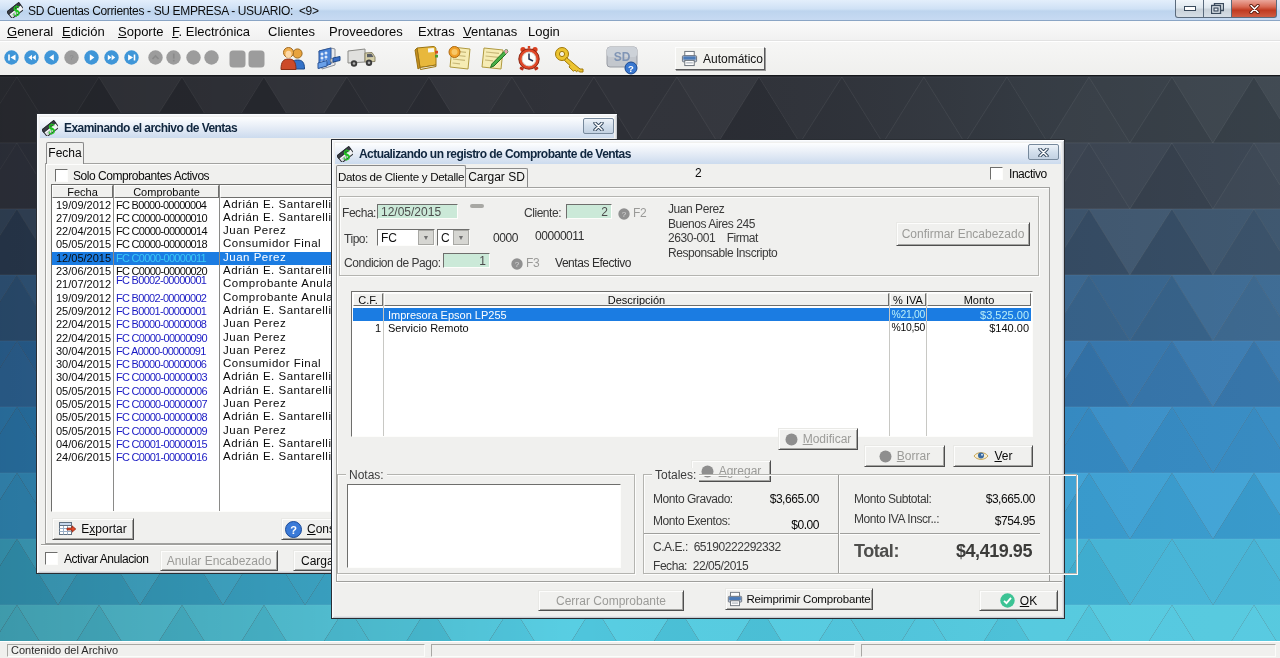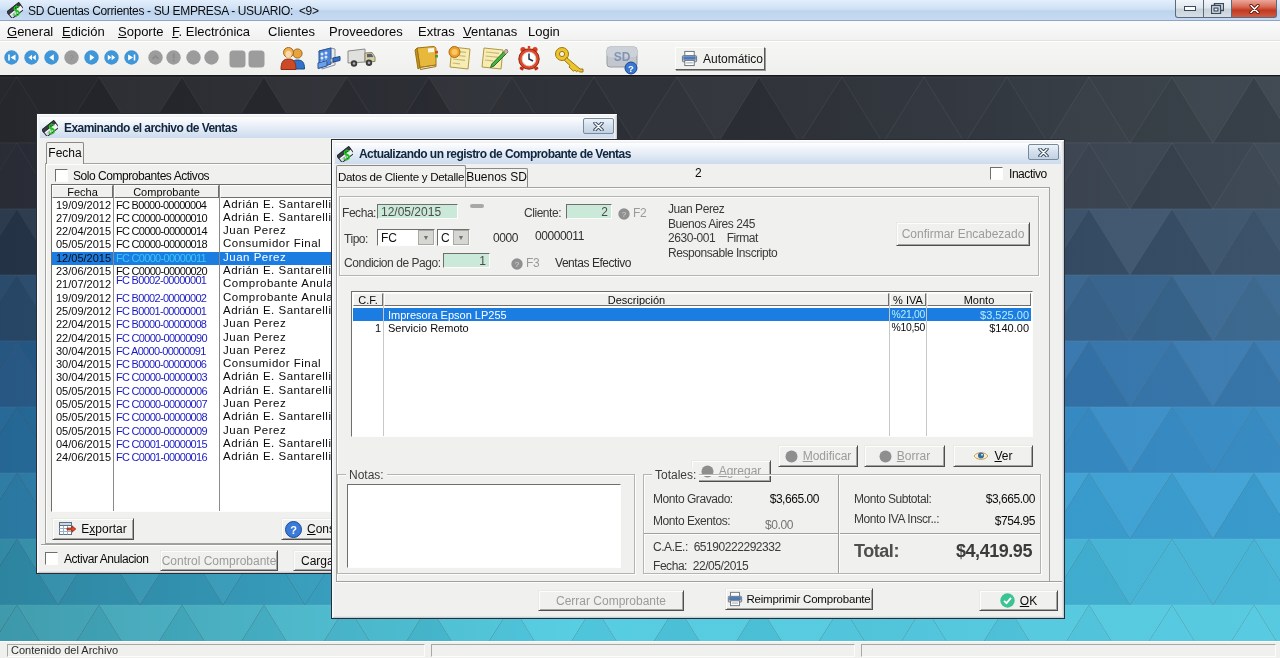--- a/index.html
+++ b/index.html
@@ -676,21 +676,21 @@
     <div class="btn" style="left:244px;top:404px;width:110px;height:22px;justify-content:flex-start;padding-left:3px">
       <svg width="17" height="17" viewBox="0 0 17 17">
         <circle cx="8.5" cy="8.5" r="8" fill="#3a7ad8" stroke="#1a4a98"></circle>
         <text x="8.5" y="12.6" font-size="11" font-weight="bold" fill="#fff" text-anchor="middle" font-family="Liberation Sans, sans-serif">?</text>
       </svg>
       <span><u>C</u>onsultar</span>
     </div>
     <div class="etch" style="left:4px;top:430px;width:574px;height:0"></div>
     <div class="cb" style="left:8px;top:438px"></div>
     <div class="lbl" style="left:27px;top:438px;color:#0a0a0a">Activar Anulacion</div>
-    <div class="btn dis" style="left:123px;top:436px;width:118px;height:21px">Control Comprobante</div>
+    <div class="btn dis" style="left:123px;top:436px;width:118px;height:21px">Anular Encabezado</div>
     <div class="btn" style="left:256px;top:436px;width:110px;height:21px;justify-content:flex-start;padding-left:7px">Cargar Comproba</div>
   </div>
 <div class="win" id="win2" style="left:331px;top:139px;width:734px;height:480px">
     <div class="wtitle">
       <svg width="16" height="16" viewBox="0 0 16 16">
         <g transform="rotate(-38 8 8)">
           <rect x="0.5" y="4.5" width="15" height="8.5" rx="0.5" fill="#f2f3f5" stroke="#2a2e34"></rect>
           <rect x="0.5" y="4.5" width="15" height="3" fill="#3a3e46" stroke="#2a2e34"></rect>
           <rect x="2" y="9.5" width="7" height="1.2" fill="#b8bcc2"></rect>
           <rect x="2" y="11.2" width="5" height="1" fill="#b8bcc2"></rect>
@@ -699,21 +699,21 @@
       </svg>
       <span>Actualizando un registro de Comprobante de Ventas</span>
       <div class="wclose" style="right:2px">
         <svg width="11" height="9" viewBox="0 0 11 9">
           <path d="M2 1 L9 8 M9 1 L2 8" stroke="#32465c" stroke-width="3.4" stroke-linecap="round"></path>
           <path d="M2 1 L9 8 M9 1 L2 8" stroke="#ffffff" stroke-width="1.5" stroke-linecap="round"></path>
         </svg>
       </div>
     </div>
     <div class="tab" style="left:4px;top:25px;width:130px;height:22px;line-height:21px;font-size:11.6px;letter-spacing:-0.3px;z-index:2">Datos de Cliente y Detalle</div>
-    <div class="tab" style="left:133px;top:28px;width:63px;height:19px;line-height:17px;font-size:12px">Buenos SD</div>
+    <div class="tab" style="left:133px;top:28px;width:63px;height:19px;line-height:17px;font-size:12px">Cargar SD</div>
     <div class="lbl" style="left:363px;top:26px;color:#0a0a0a">2</div>
     <div class="cb" style="left:658px;top:27px"></div>
     <div class="lbl" style="left:677px;top:27px;color:#0a0a0a">Inactivo</div>
     <div class="tpage" style="left:4px;top:47px;width:714px;height:395px"></div>
     <div class="gbox" style="left:7px;top:56px;width:700px;height:80px"></div>
     <div class="lbl" style="left:10px;top:66px">Fecha:</div>
     <div class="mint abs" style="left:45px;top:64px;width:81px;height:15px">12/05/2015</div>
     <div class="abs" style="left:138px;top:64px;width:14px;height:4px;background:#a8a8a4;border-radius:2px"></div>
     <div class="lbl" style="left:192px;top:66px">Cliente:</div>
     <div class="mint abs" style="left:234px;top:64px;width:46px;height:15px;text-align:right">2</div>
@@ -757,21 +757,21 @@
     <div class="cell" style="left:595px;top:182px;width:102px;color:#0a0a0a;text-align:right">$140.00</div>
     <div class="vline" style="left:51px;top:153px;height:143px"></div>
     <div class="vline" style="left:557px;top:153px;height:143px"></div>
     <div class="vline" style="left:594px;top:153px;height:143px"></div>
     <div class="btn dis" style="left:359px;top:320px;width:80px;height:22px">
       <svg width="13" height="13" viewBox="0 0 13 13">
         <circle cx="6.5" cy="6.5" r="6" fill="#8e8e8e"></circle>
       </svg>
       <span><u>A</u>gregar</span>
     </div>
-    <div class="btn dis" style="left:446px;top:305px;width:80px;height:22px">
+    <div class="btn dis" style="left:446px;top:288px;width:80px;height:22px">
       <svg width="13" height="13" viewBox="0 0 13 13">
         <circle cx="6.5" cy="6.5" r="6" fill="#8e8e8e"></circle>
       </svg>
       <span><u>M</u>odificar</span>
     </div>
     <div class="btn dis" style="left:532px;top:305px;width:81px;height:22px">
       <svg width="13" height="13" viewBox="0 0 13 13">
         <circle cx="6.5" cy="6.5" r="6" fill="#8e8e8e"></circle>
       </svg>
       <span><u>B</u>orrar</span>
@@ -781,27 +781,27 @@
         <path d="M1 6 C4 1.5 12 1.5 15 6 C12 10.5 4 10.5 1 6 Z" fill="#f8edd0" stroke="#c8a858"></path>
         <circle cx="8" cy="5.6" r="3" fill="#3a6aa0"></circle>
         <circle cx="9" cy="4.8" r="1" fill="#cfe0f0"></circle>
       </svg>
       <span><u>V</u>er</span>
     </div>
     <div class="gbox" style="left:5px;top:334px;width:298px;height:100px">
       <div class="glabel">Notas:</div>
     </div>
     <div class="sunk" style="position:absolute;left:15px;top:344px;width:274px;height:84px"></div>
-    <div class="gbox" style="left:311px;top:334px;width:398px;height:100px">
+    <div class="gbox" style="left:311px;top:334px;width:434px;height:100px">
       <div class="glabel">Totales:</div>
     </div>
     <div class="lbl" style="left:321px;top:352px">Monto Gravado:</div>
     <div class="lbl" style="left:407px;top:352px;width:80px;text-align:right;color:#0a0a0a">$3,665.00</div>
     <div class="lbl" style="left:321px;top:374px">Monto Exentos:</div>
-    <div class="lbl" style="left:407px;top:378px;width:80px;text-align:center;color:#737373">$0.00</div>
+    <div class="lbl" style="left:407px;top:378px;width:80px;text-align:right;color:#000000">$0.00</div>
     <div class="etchv" style="left:506px;top:335px;height:98px"></div>
     <div class="lbl" style="left:522px;top:352px">Monto Subtotal:</div>
     <div class="lbl" style="left:623px;top:352px;width:80px;text-align:right;color:#0a0a0a">$3,665.00</div>
     <div class="lbl" style="left:522px;top:372px">Monto IVA Inscr..:</div>
     <div class="lbl" style="left:623px;top:374px;width:80px;text-align:right;color:#0a0a0a">$754.95</div>
     <div class="etch" style="left:312px;top:393px;width:194px"></div>
     <div class="etch" style="left:508px;top:393px;width:200px"></div>
     <div class="lbl" style="left:321px;top:400px;color:#3a3a3a">C.A.E.:  65190222292332</div>
     <div class="lbl" style="left:321px;top:419px;color:#3a3a3a">Fecha:  22/05/2015</div>
     <div class="lbl" style="left:522px;top:401px;font-size:18px;font-weight:bold;color:#4e4e4c">Total:</div>

